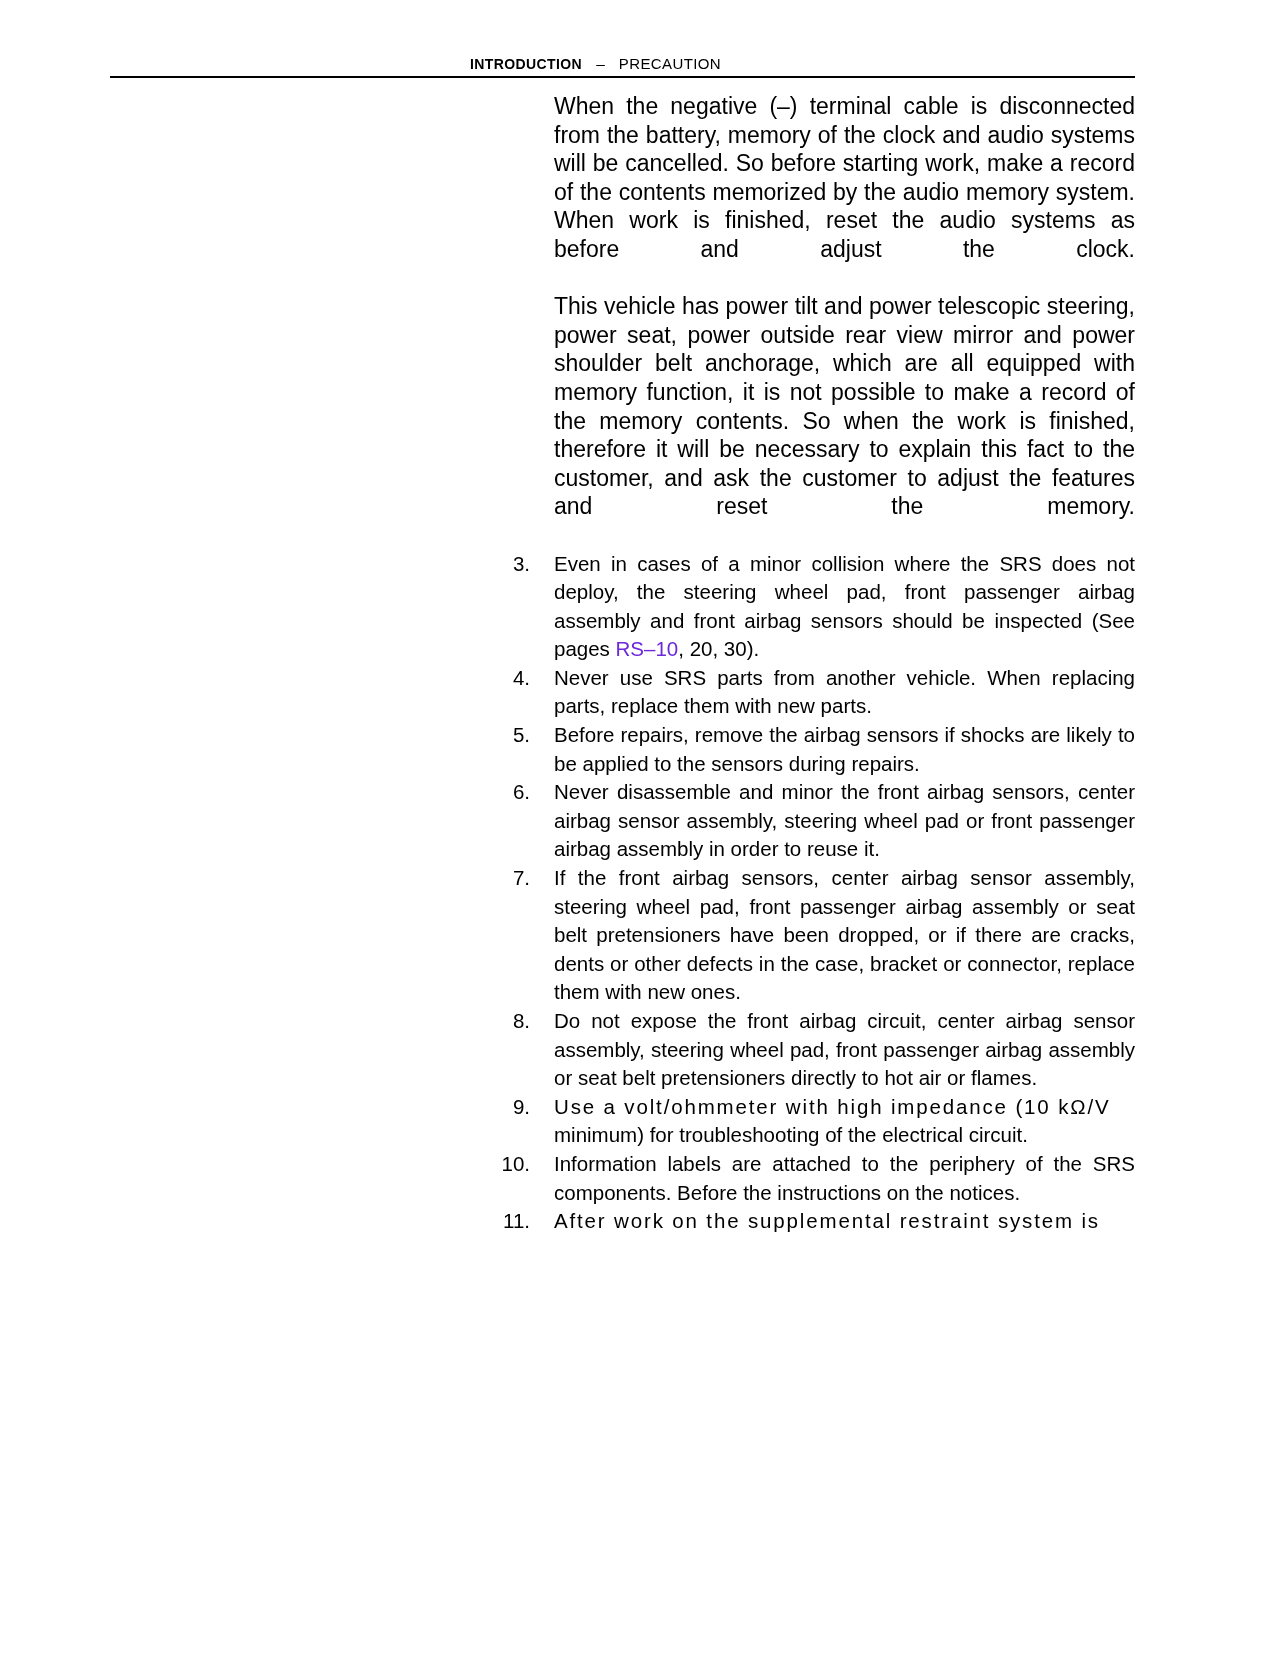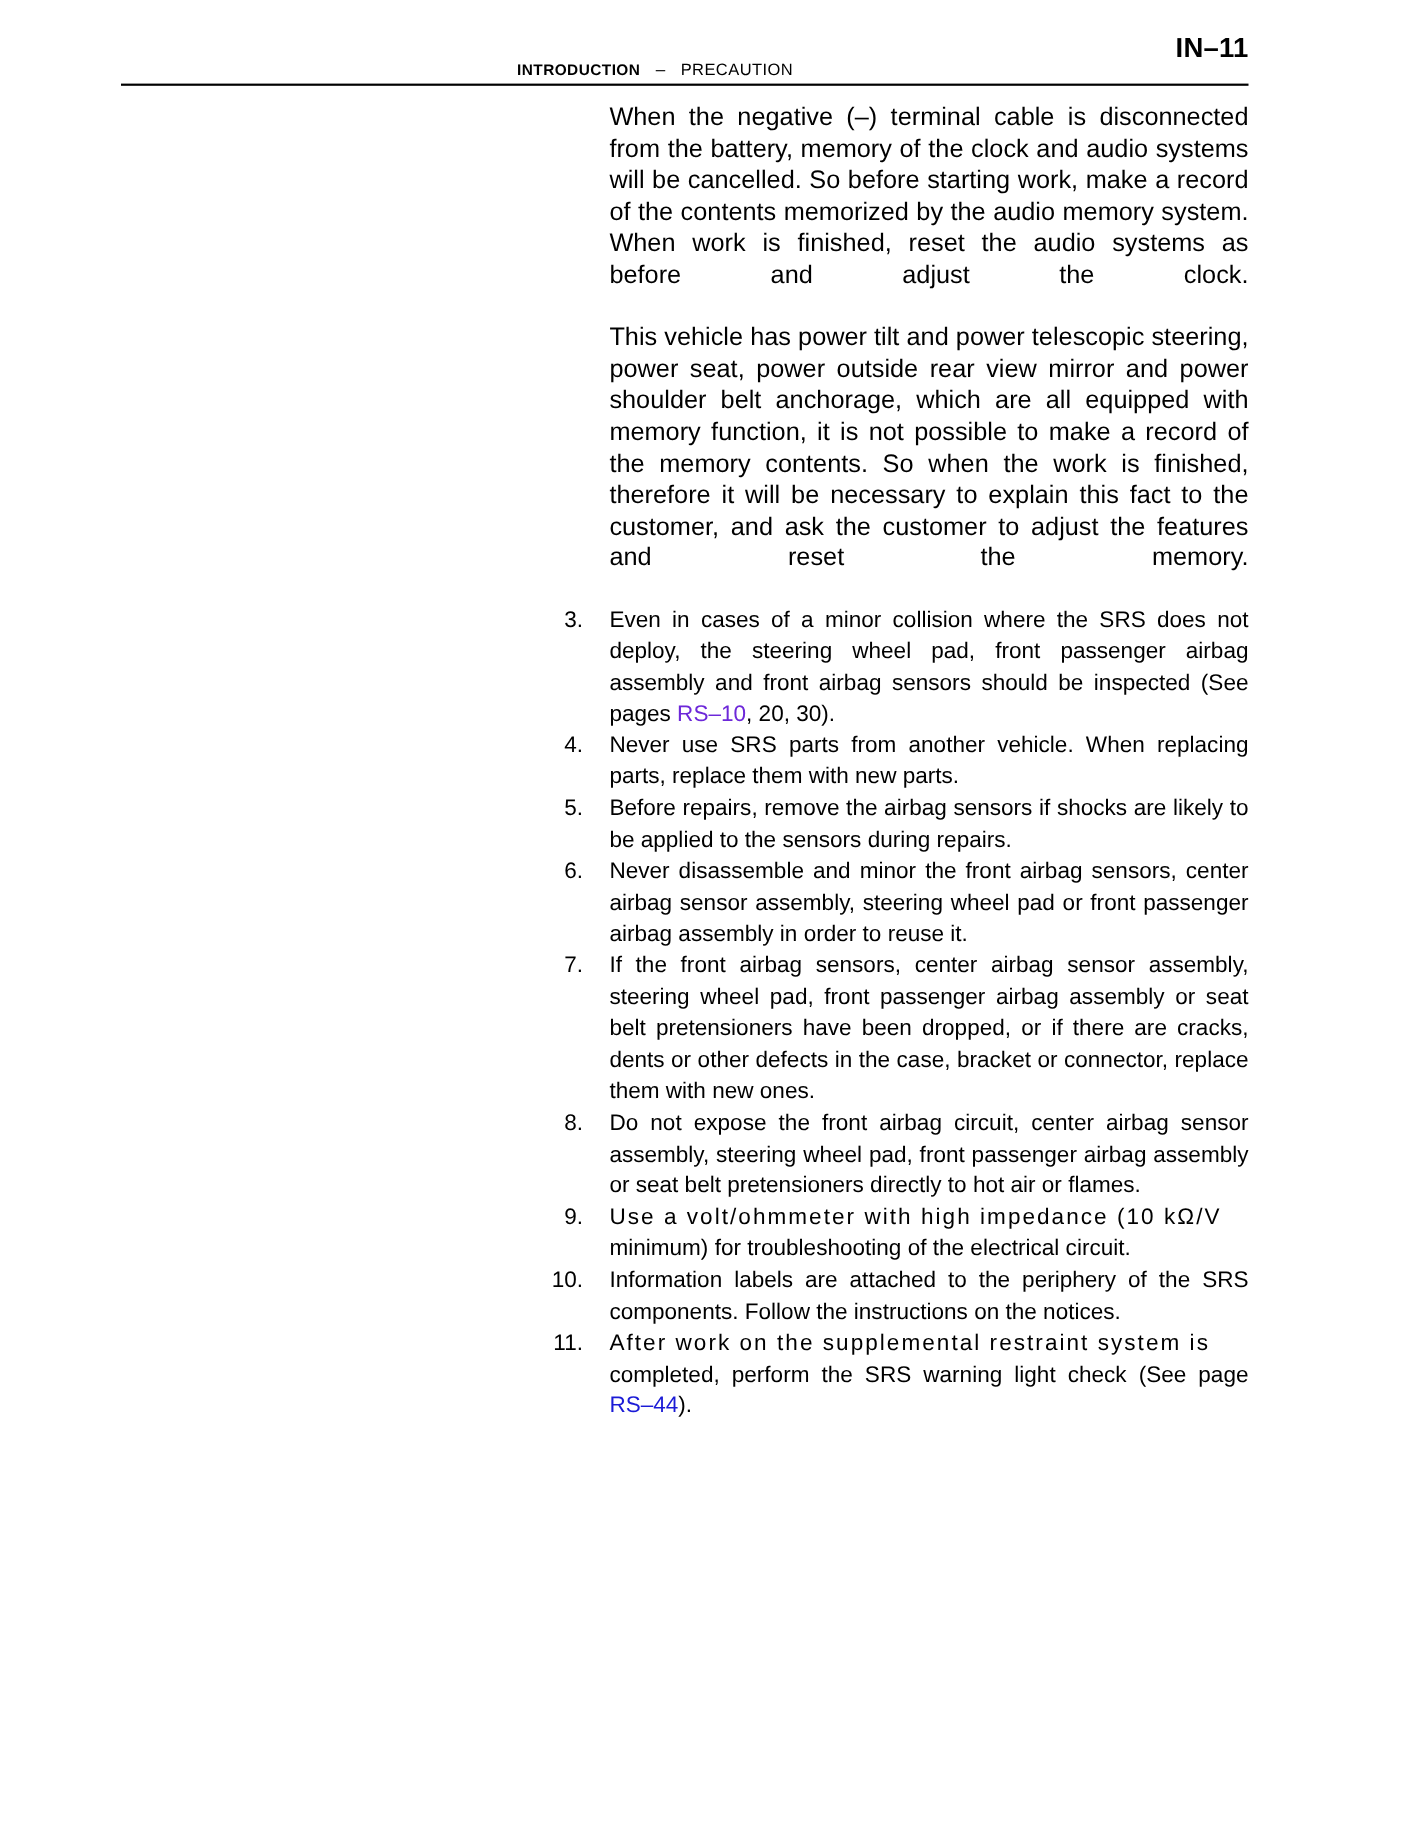--- a/index.html
+++ b/index.html
@@ -138,21 +138,20 @@
   .line {
     display: block;
     white-space: nowrap;
   }
 </style>
 </head>
 <body style="color: rgb(0, 0, 0); background: rgb(255, 255, 255);">
 
 <div class="page">
 
-  <div class="page-number">IN–11</div>
 
   <div class="header-line">
     <span class="header-section">INTRODUCTION</span><span class="header-dash">–</span><span class="header-sub">PRECAUTION</span>
   </div>
 
   <div class="header-rule" style="background: rgb(0, 0, 0);"></div>
 
   <div class="body-block">
 
     <p class="para">When the negative (–) terminal cable is disconnected from the battery, memory of the clock and audio systems will be cancelled. So before starting work, make a record of the contents memorized by the audio memory system. When work is finished, reset the audio systems as before and adjust the clock.</p>
@@ -193,25 +192,24 @@
     <div class="item">
       <span class="num">9.</span>
       <span class="txt no-stretch">
           <span class="line tracked">Use a volt/ohmmeter with high impedance (10 kΩ/V</span>
           <span class="line">minimum) for troubleshooting of the electrical circuit.</span>
         </span>
     </div>
 
     <div class="item">
       <span class="num">10.</span>
-      <span class="txt no-stretch">Information labels are attached to the periphery of the SRS components. Follow the instructions on the notices.</span>
+      <span class="txt no-stretch">Information labels are attached to the periphery of the SRS components. Before the instructions on the notices.</span>
     </div>
 
     <div class="item">
       <span class="num">11.</span>
       <span class="txt no-stretch">
           <span class="line tracked">After work on the supplemental restraint system is</span>
-          <span class="line" style="white-space: normal;"><span>completed, perform the SRS warning light check (See page </span><span class="link" style="color: rgb(27, 27, 214);">RS–44</span><span>).</span></span>
         </span>
     </div>
 
   </div>
 </div>
 
 </body></html>

